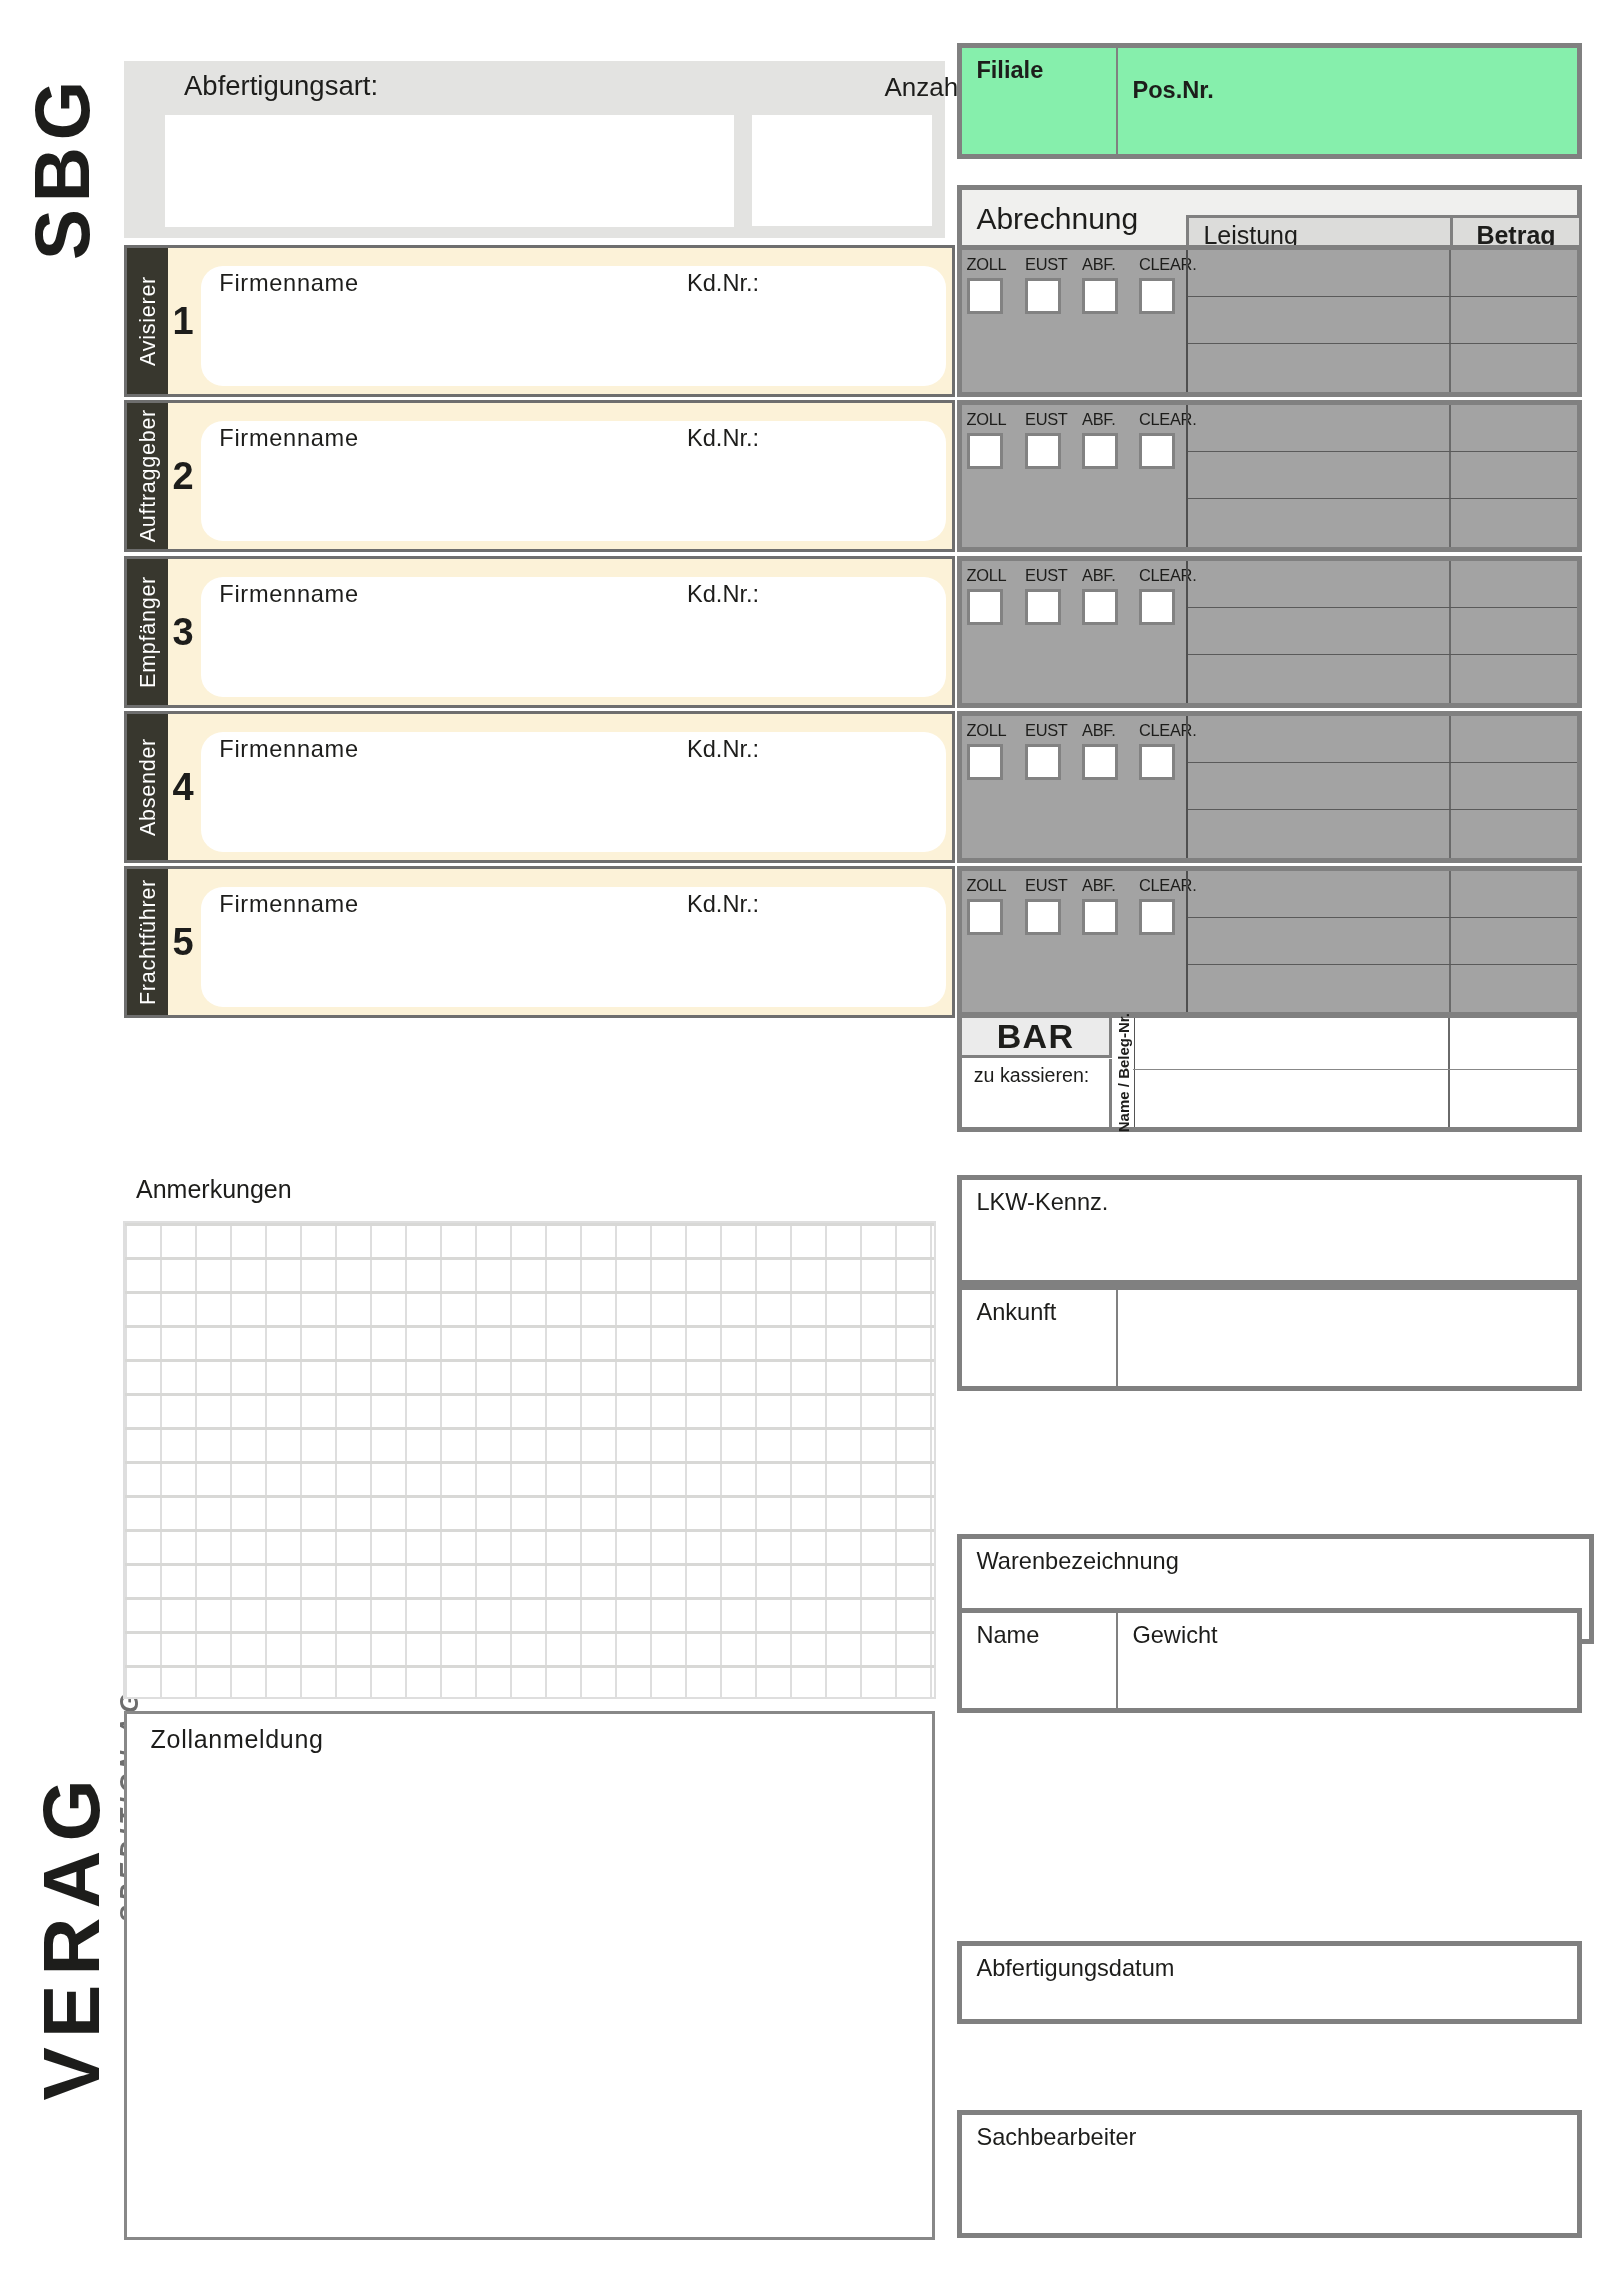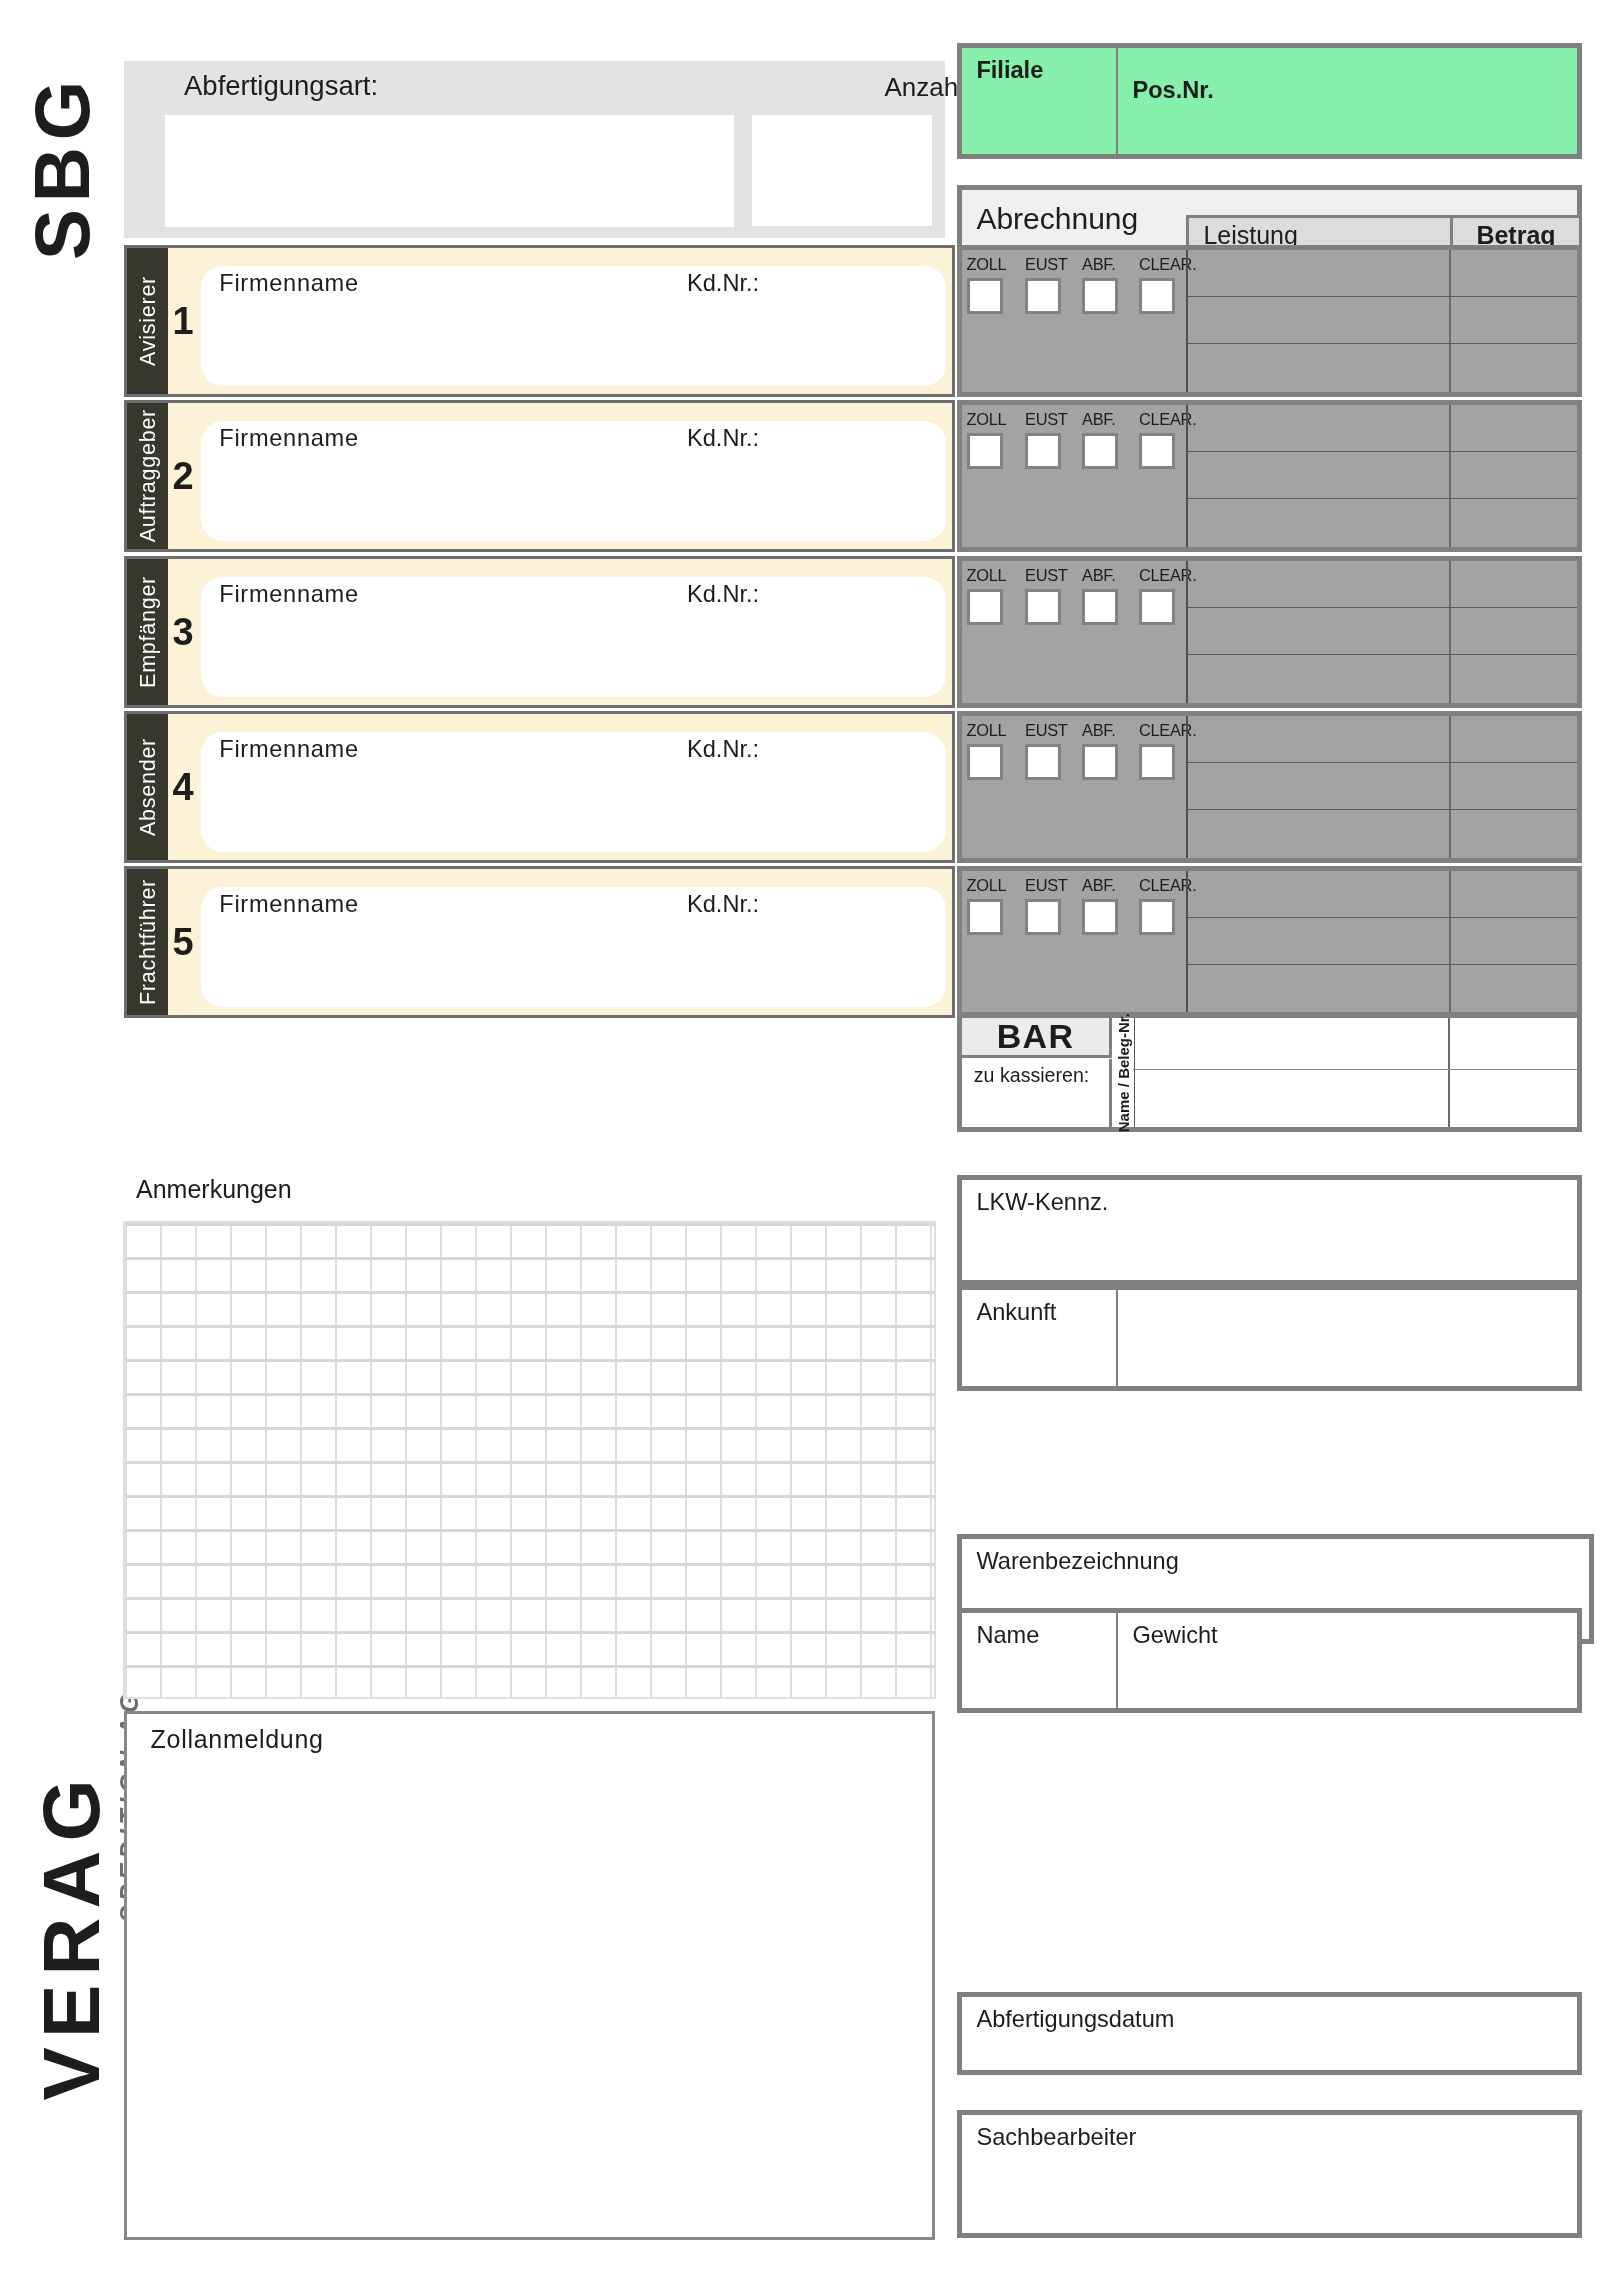--- a/index.html
+++ b/index.html
@@ -98,21 +98,21 @@
     border:2px solid #dedede; box-sizing:border-box; }
 
   
   .gray-box { background:#fff; border:5.2px solid #808080; box-sizing:border-box; }
   .lkw-box { left:957px; top:1175px; width:625px; height:110px; }
   .aa-box { left:957px; top:1285px; width:625px; height:106px; display:flex; }
   .waren-box { left:957px; top:1498px; width:637px; height:110px;margin-top:36px; }
   .cg-box { left:957px; top:1608px; width:625px; height:105px; display:flex; }
   .half-l { width:156px; border-right:2.6px solid #808080; box-sizing:border-box; }
   .half-r { flex:1; }
-  .abf-box { left:957px; top:1992px; width:625px; height:83px; }
+  .abf-box { left:957px; top:1941px; width:625px; height:83px; }
   .sach-box { left:957px; top:2110px; width:625px; height:128px; }
 
   
   .zoll-box { left:124px; top:1711px; width:811px; height:529px; background:#fff;
     border:3.3px solid #888; box-sizing:border-box; }
   .zoll-box span { display:block; padding:10.5px 0 0 23.6px; font-size:25px; letter-spacing:0.7px; }
 </style>
 </head>
 <body>
 

